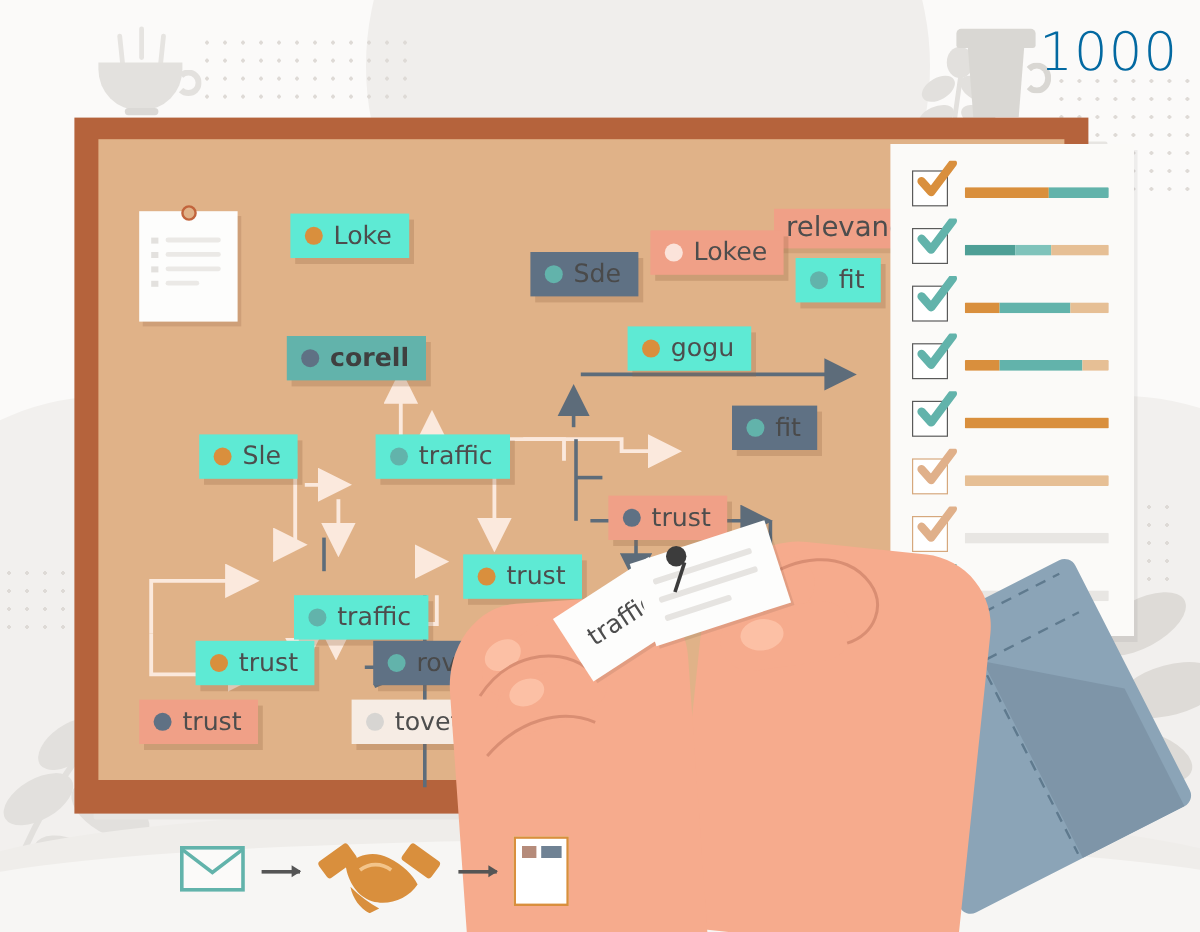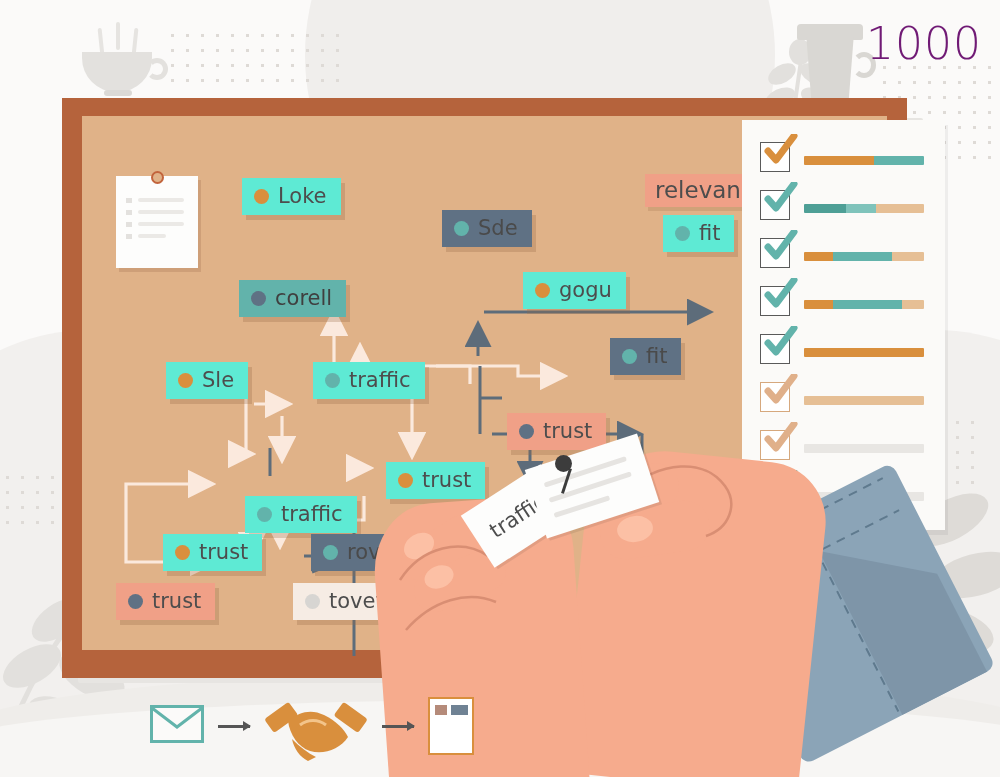--- a/index.html
+++ b/index.html
@@ -57,21 +57,21 @@
 
   
   .tcup{ position:absolute; left:803px; top:36px; width:54px; height:62px;
          background:#d9d7d3; clip-path:polygon(6% 0,94% 0,85% 100%,15% 100%); }
   .tlid{ position:absolute; left:797px; top:24px; width:66px; height:16px;
          background:#d9d7d3; border-radius:4px 4px 2px 2px; }
   .tcup-handle{ position:absolute; left:852px; top:52px; width:24px; height:26px;
          border:5px solid #d9d7d3; border-radius:50%; border-left-color:transparent; }
   .watermark{
     position:absolute; left:866px; top:18px;
-    font-size:44px; color:#701a75; font-family:"DejaVu Sans", sans-serif; font-weight:300;
+    font-size:44px; color:#0369a1; font-family:"DejaVu Sans", sans-serif; font-weight:300;
     letter-spacing:1px;
   }
 
   
   .board-shadow{
     position:absolute; left:78px; top:118px; width:845px; height:565px;
     background:#e7e5e2; border-radius:2px;
   }
   .board-frame{
     position:absolute; left:62px; top:98px; width:845px; height:580px;
@@ -87,21 +87,21 @@
     position:absolute; display:flex; align-items:center; gap:9px;
     padding:8px 14px 8px 12px;
     font-size:21px; color:#4d4d4d;
     font-family:"DejaVu Sans", sans-serif;
     white-space:nowrap; line-height:1;
     box-shadow:4px 5px 0 rgba(150,105,70,.28);
   }
   .node .dot{ width:15px; height:15px; border-radius:50%; flex:none; }
   .n-white{ background:#5eead4; }
   .n-cream{ background:#f6ece4; }
-  .n-teal { background:#62b3ab; color:#3f3f3f; }
+  .n-teal { background:#62b3ab; color:#3f3f3f;font-weight:bold; }
   .n-slate{ background:#5f7184; color:#4a4a4a;justify-content:space-between; }
   .n-salmon{ background:#f0a087; color:#4d4d4d; }
   .label-plain{
     position:absolute; font-size:23px; color:#4d4d4d; background:#f0a087;
     padding:4px 10px; line-height:1.1; white-space:nowrap;
     box-shadow:3px 4px 0 rgba(150,105,70,.22);
   }
 
   
   .conn{ position:absolute; pointer-events:none; }
@@ -341,20 +341,24 @@
       <div class="node n-white" style="left:231px;top:246px">
         <span class="dot" style="background:#62b3ab"></span>
         <span>traffic</span>
       </div>
 
       <div class="node n-slate" style="left:360px;top:94px">
         <span class="dot" style="background:#62b3ab"></span>
         <span>Sde</span>
       </div>
 
+      <div class="node n-salmon" style="left:460px;top:76px">
+        <span class="dot" style="background:#fbe3da"></span>
+        <span>Lokee</span>
+      </div>
 
       <div class="node n-white" style="left:581px;top:99px">
         <span class="dot" style="background:#62b3ab"></span>
         <span>fit</span>
       </div>
 
       <div class="node n-white" style="left:441px;top:156px">
         <span class="dot" style="background:#d98f3d"></span>
         <span>gogu</span>
       </div>

